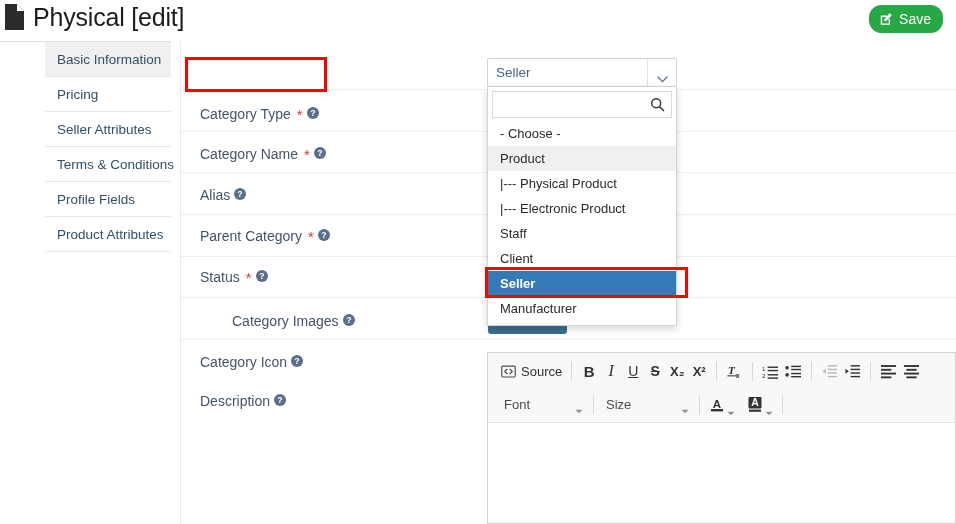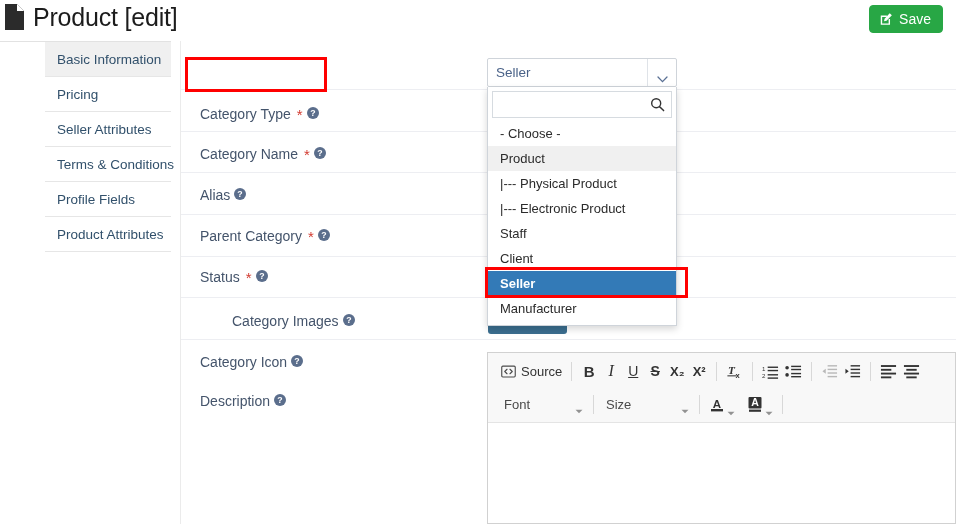--- a/index.html
+++ b/index.html
@@ -35,21 +35,21 @@
     white-space: nowrap;
     line-height: 30px;
   }
   .save-button {
     position: absolute;
     right: 13px; top: 5px;
     height: 28px;
     padding: 0 11px 0 9px;
     background: #28a745;
     border: 1px solid #28a745;
-    border-radius: 4px;
+    border-radius: 12px;
     color: #ffffff;
     font-size: 14px;
     display: flex;
     align-items: center;
     gap: 6px;
     cursor: pointer;
     white-space: nowrap;
   }
   .save-button .ed-icon { width: 14px; height: 14px; display: block; }
 
@@ -266,21 +266,21 @@
 <body>
 
 <div class="page-header">
   <div class="title-wrap">
     <span class="doc-icon">
       <svg viewBox="0 0 22 28" width="22" height="28" xmlns="http://www.w3.org/2000/svg">
         <path d="M1 1 H13 L20 8 V27 H1 Z" fill="#2b2b2b"></path>
         <path d="M13 1 L20 8 H13 Z" fill="#ffffff"></path>
       </svg>
     </span>
-    <span class="page-title">Product [edit]</span>
+    <span class="page-title">Physical [edit]</span>
   </div>
   <div class="save-button">
     <span class="ed-icon">
       <svg viewBox="0 0 16 16" width="14" height="14" xmlns="http://www.w3.org/2000/svg">
         <path d="M2 4 H9 V5.6 H3.6 V13 H11 V8 H12.6 V14.6 H2 Z" fill="#ffffff"></path>
         <path d="M12.2 1.3 L14.7 3.8 L8.6 9.9 L5.7 10.6 L6.4 7.6 Z" fill="#ffffff"></path>
       </svg>
     </span>
     <span>Save</span>
   </div>

